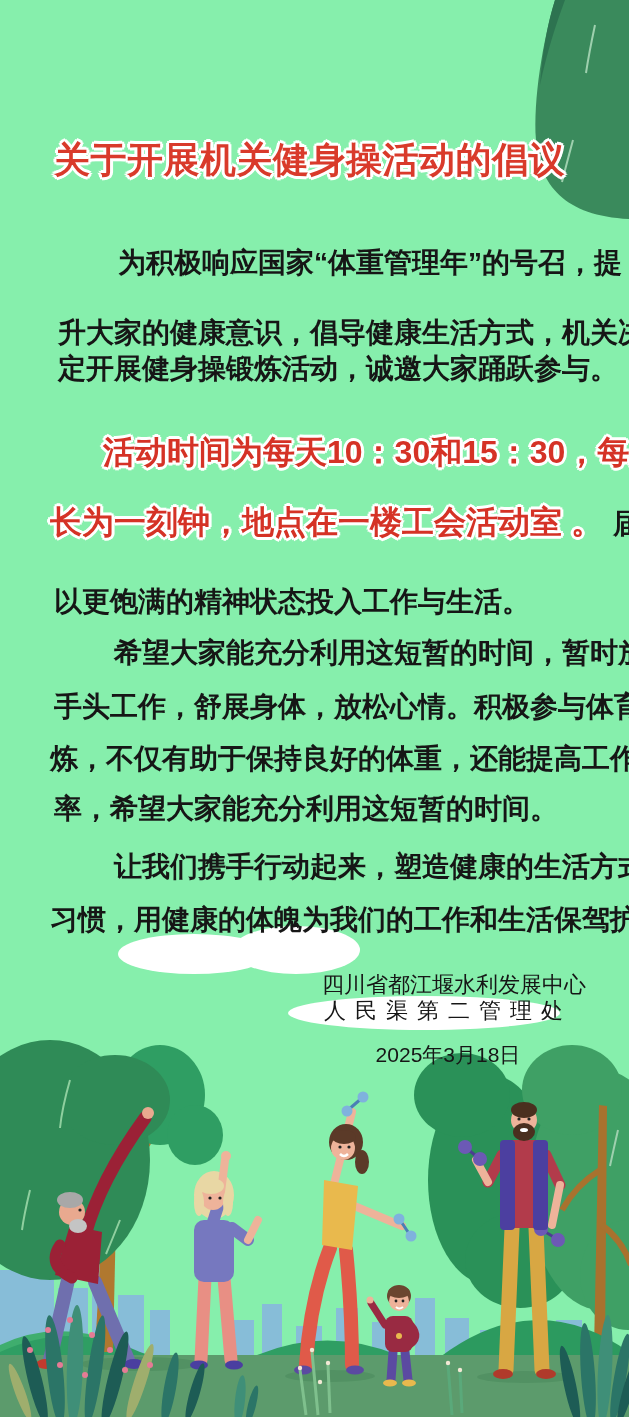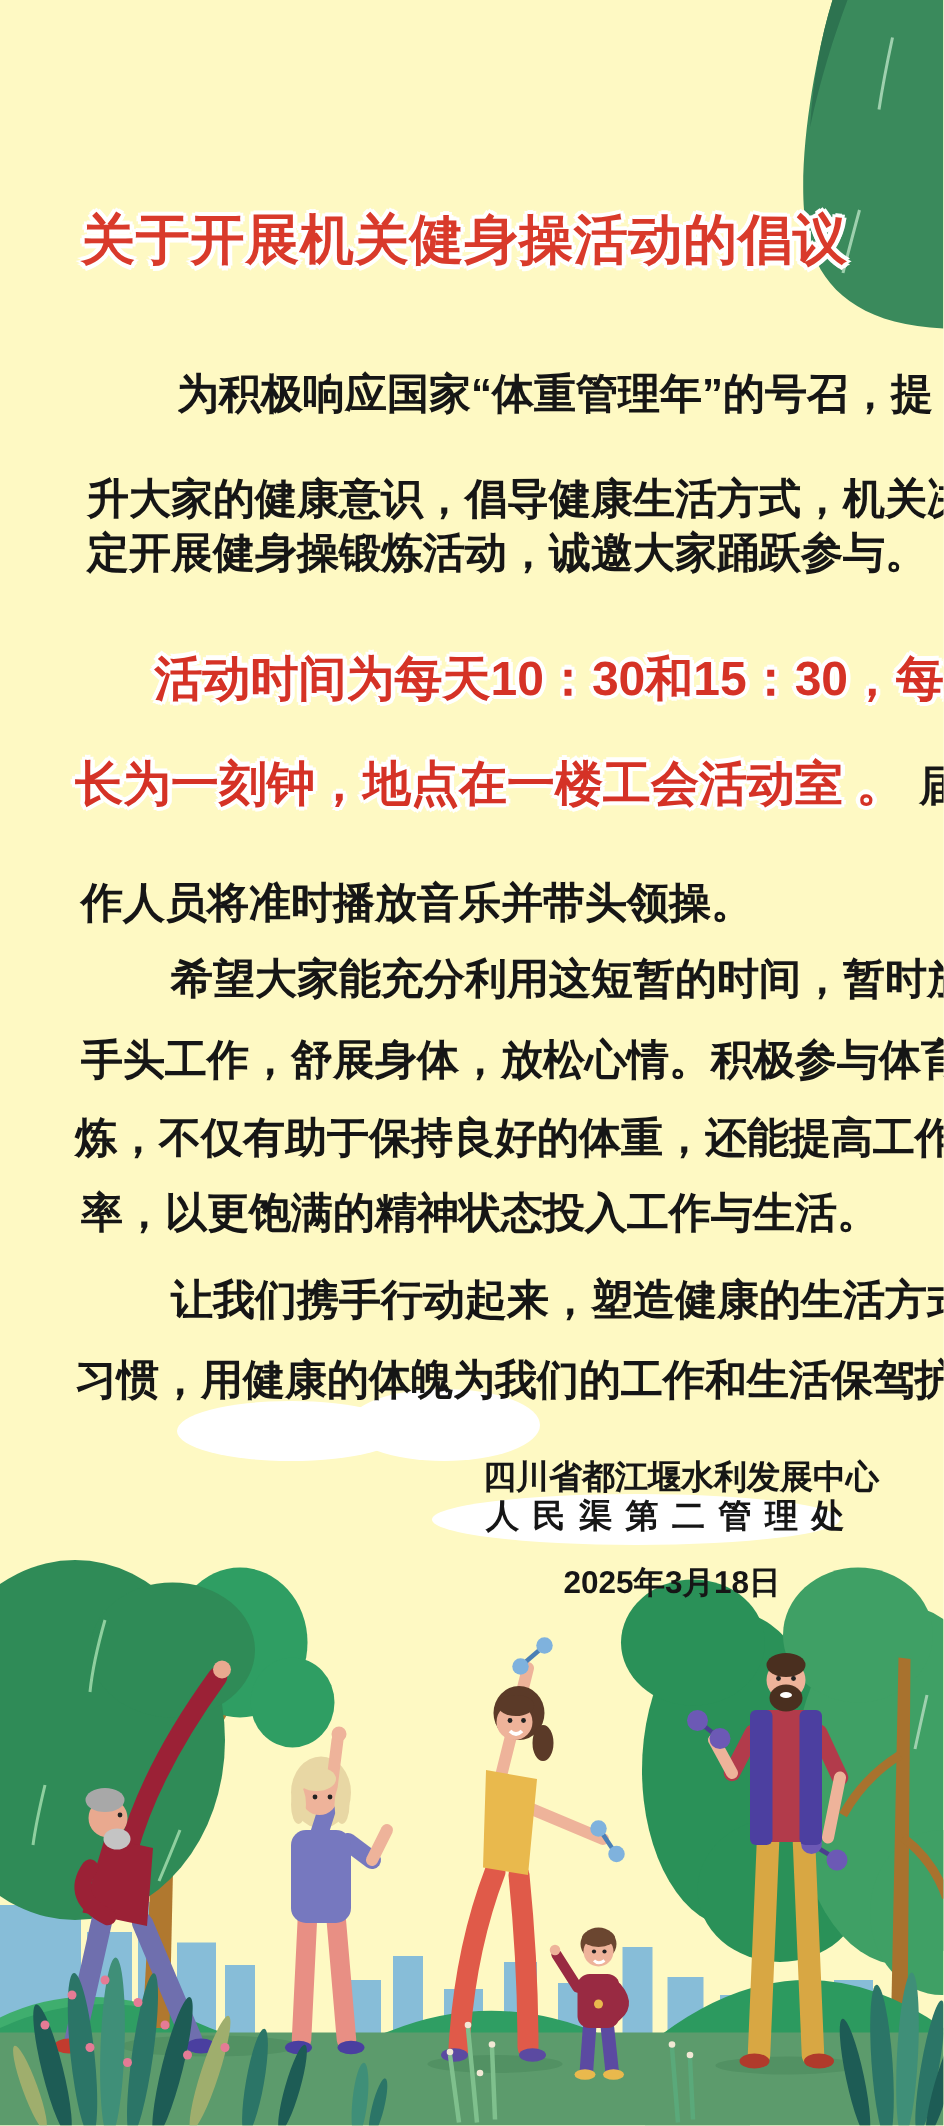--- a/index.html
+++ b/index.html
@@ -1,39 +1,39 @@
 <!DOCTYPE html>
 <html><head>
 <meta charset="utf-8">
 <style>
   html,body{margin:0;padding:0;}
   .poster{
     position:relative;width:629px;height:1417px;overflow:hidden;
-    background:#fef9c3;
+    background:#86efac;
     font-family:"Liberation Sans","DejaVu Sans",sans-serif;
   }
   .line{position:absolute;white-space:nowrap;color:#161616;font-weight:700;
         font-size:28px;line-height:1.2;z-index:4;}
   .title{
     position:absolute;top:112px;left:54px;white-space:nowrap;z-index:4;
     font-size:36px;font-weight:800;color:#d93a2b;letter-spacing:0.5px;
     text-shadow:3px 0 0 #fff,-3px 0 0 #fff,0 3px 0 #fff,0 -3px 0 #fff,
                 2px 2px 0 #fff,-2px 2px 0 #fff,2px -2px 0 #fff,-2px -2px 0 #fff;
   }
   .red-hl{
     color:#d53226;font-size:32px;font-weight:800;
     text-shadow:3px 0 0 #fff,-3px 0 0 #fff,0 3px 0 #fff,0 -3px 0 #fff,
                 2px 2px 0 #fff,-2px 2px 0 #fff,2px -2px 0 #fff,-2px -2px 0 #fff;
   }
   .black-inline{
     color:#161616;font-size:28px;font-weight:700;text-shadow:none;
     margin-left:10px;
   }
   .sig{position:absolute;left:322px;width:252px;text-align:center;color:#161616;
-       font-weight:700;white-space:nowrap;z-index:4;}
+       font-weight:400;white-space:nowrap;z-index:4;}
   .cloud{position:absolute;background:#ffffff;border-radius:50%;z-index:2;}
   .scene{position:absolute;left:0;top:1020px;z-index:3;}
   .tree-tr{position:absolute;right:0;top:0;z-index:1;}
 </style>
 </head>
 <body>
 
 <div class="poster">
 
   <svg class="tree-tr" width="96" height="225" viewBox="0 0 96 225">
@@ -49,26 +49,26 @@
 
   <h1 class="title">关于开展机关健身操活动的倡议</h1>
 
 
   <div class="line" style="top:246px;left:118px;">为积极响应国家“体重管理年”的号召，提</div>
   <div class="line" style="top:316px;left:58px;">升大家的健康意识，倡导健康生活方式，机关决</div>
   <div class="line" style="top:352px;left:58px;">定开展健身操锻炼活动，诚邀大家踊跃参与。</div>
 
   <div class="line red-hl" style="top:433px;left:103px;">活动时间为每天10：30和15：30，每次锻炼时</div>
   <div class="line red-hl" style="top:503px;left:50px;"><span>长为一刻钟，地点在一楼工会活动室 。</span><span class="black-inline">届时，工</span></div>
-  <div class="line" style="top:585px;left:54px;">作人员将准时播放音乐并带头领操。</div>
+  <div class="line" style="top:585px;left:54px;">以更饱满的精神状态投入工作与生活。</div>
 
   <div class="line" style="top:636px;left:114px;">希望大家能充分利用这短暂的时间，暂时放下</div>
   <div class="line" style="top:690px;left:54px;">手头工作，舒展身体，放松心情。积极参与体育锻</div>
   <div class="line" style="top:742px;left:50px;">炼，不仅有助于保持良好的体重，还能提高工作效</div>
-  <div class="line" style="top:792px;left:54px;">率，以更饱满的精神状态投入工作与生活。</div>
+  <div class="line" style="top:792px;left:54px;">率，希望大家能充分利用这短暂的时间。</div>
 
   <div class="line" style="top:850px;left:114px;">让我们携手行动起来，塑造健康的生活方式和</div>
   <div class="line" style="top:903px;left:50px;">习惯，用健康的体魄为我们的工作和生活保驾护航！</div>
 
   <div class="sig" style="top:970px;font-size:22px;">四川省都江堰水利发展中心</div>
   <div class="sig" style="top:996px;font-size:22px;letter-spacing:9px;">人民渠第二管理处</div>
   <div class="sig" style="top:1041px;font-size:21px;">2025年3月18日</div>
 
   <svg class="scene" width="629" height="397" viewBox="0 0 629 397">
 

